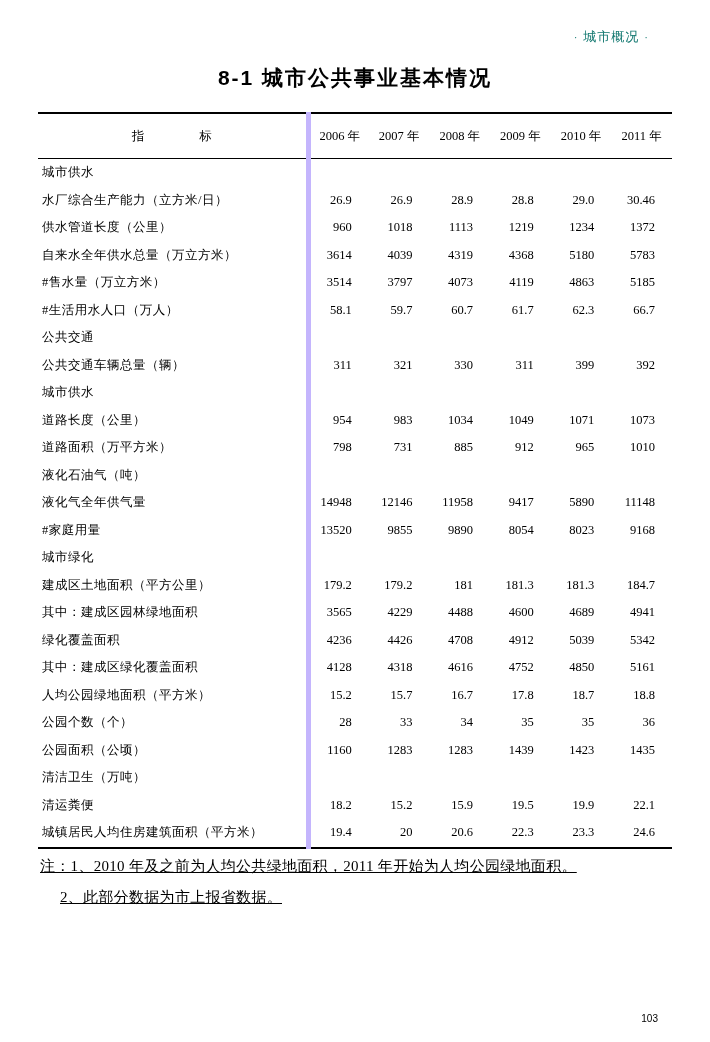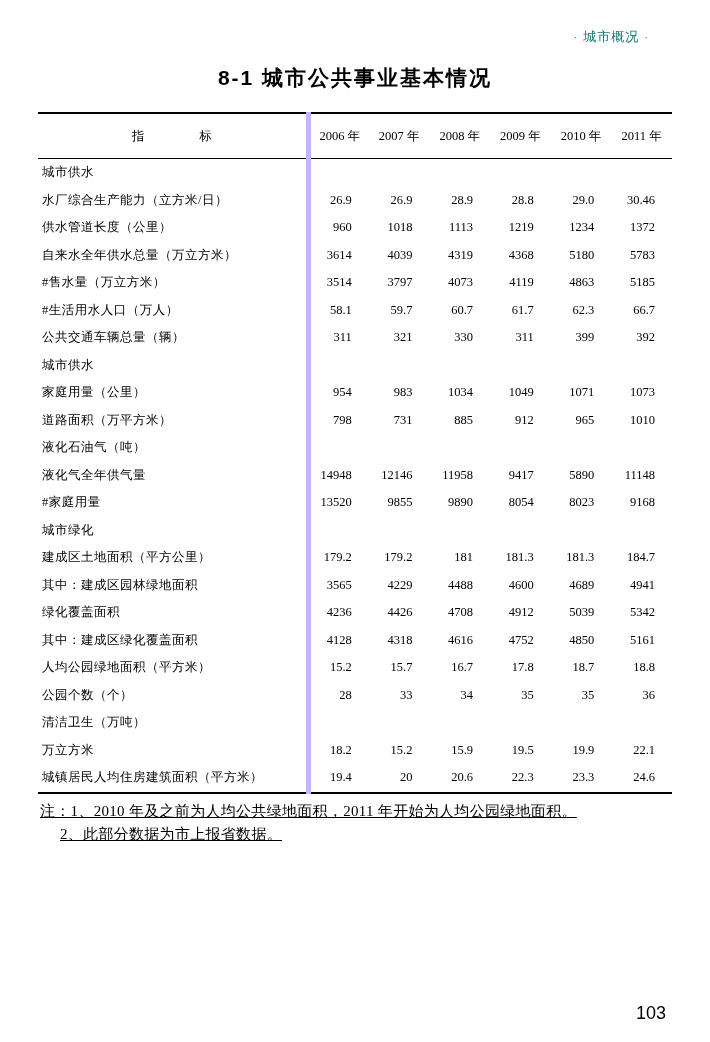--- a/index.html
+++ b/index.html
@@ -95,26 +95,26 @@
   .ind2 { padding-left: 58px; }
   .notes {
     width: 634px;
     margin: 6px auto 0 auto;
     font-size: 15px;
     line-height: 1.55;
     letter-spacing: 0.3px;
     text-decoration: underline;
   }
   .notes div { padding-left: 2px; }
-  .notes .n2 { padding-left: 22px; }
+  .notes .n2 { padding-left: 22px; margin-top: 8px; }
   .folio {
     position: absolute;
-    right: 44px;
+    right: 52px;
     bottom: 18px;
-    font-size: 18px;
+    font-size: 10px;
     font-family: "Liberation Sans", "DejaVu Sans", sans-serif;
   }
   col.c-label { width: 270px; }
   col.c-year { width: 60.6px; }
 </style>
 </head>
 <body>
 
 <div class="page">
 
@@ -194,39 +194,48 @@
         <tr>
           <td class="label vsep ind1">#生活用水人口（万人）</td>
           <td class="num">58.1</td>
           <td class="num">59.7</td>
           <td class="num">60.7</td>
           <td class="num">61.7</td>
           <td class="num">62.3</td>
           <td class="num">66.7</td>
         </tr>
         <tr>
+          <td class="label vsep ind0">公共交通</td>
+          <td class="num"></td>
+          <td class="num"></td>
+          <td class="num"></td>
+          <td class="num"></td>
+          <td class="num"></td>
+          <td class="num"></td>
+        </tr>
+        <tr>
           <td class="label vsep ind1">公共交通车辆总量（辆）</td>
           <td class="num">311</td>
           <td class="num">321</td>
           <td class="num">330</td>
           <td class="num">311</td>
           <td class="num">399</td>
           <td class="num">392</td>
         </tr>
         <tr>
           <td class="label vsep ind0">城市供水</td>
           <td class="num"></td>
           <td class="num"></td>
           <td class="num"></td>
           <td class="num"></td>
           <td class="num"></td>
           <td class="num"></td>
         </tr>
         <tr>
-          <td class="label vsep ind1">家庭用量（公里）</td>
+          <td class="label vsep ind1">道路长度（公里）</td>
           <td class="num">954</td>
           <td class="num">983</td>
           <td class="num">1034</td>
           <td class="num">1049</td>
           <td class="num">1071</td>
           <td class="num">1073</td>
         </tr>
         <tr>
           <td class="label vsep ind1">道路面积（万平方米）</td>
           <td class="num">798</td>
@@ -320,30 +329,39 @@
         <tr>
           <td class="label vsep ind1">公园个数（个）</td>
           <td class="num">28</td>
           <td class="num">33</td>
           <td class="num">34</td>
           <td class="num">35</td>
           <td class="num">35</td>
           <td class="num">36</td>
         </tr>
         <tr>
+          <td class="label vsep ind1">公园面积（公顷）</td>
+          <td class="num">1160</td>
+          <td class="num">1283</td>
+          <td class="num">1283</td>
+          <td class="num">1439</td>
+          <td class="num">1423</td>
+          <td class="num">1435</td>
+        </tr>
+        <tr>
           <td class="label vsep ind0">清洁卫生（万吨）</td>
           <td class="num"></td>
           <td class="num"></td>
           <td class="num"></td>
           <td class="num"></td>
           <td class="num"></td>
           <td class="num"></td>
         </tr>
         <tr>
-          <td class="label vsep ind1">万立方米</td>
+          <td class="label vsep ind1">清运粪便</td>
           <td class="num">18.2</td>
           <td class="num">15.2</td>
           <td class="num">15.9</td>
           <td class="num">19.5</td>
           <td class="num">19.9</td>
           <td class="num">22.1</td>
         </tr>
         <tr class="rule-bottom">
           <td class="label vsep ind0 rule-bottom">城镇居民人均住房建筑面积（平方米）</td>
           <td class="num rule-bottom">19.4</td>

